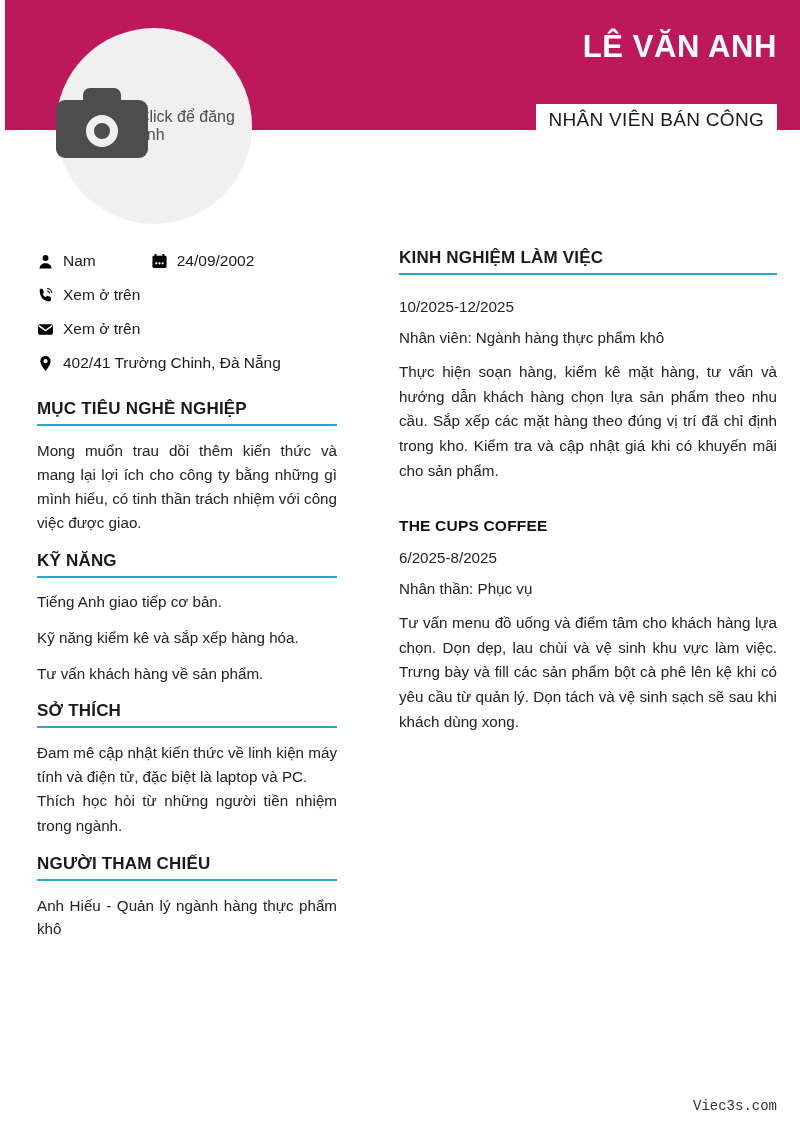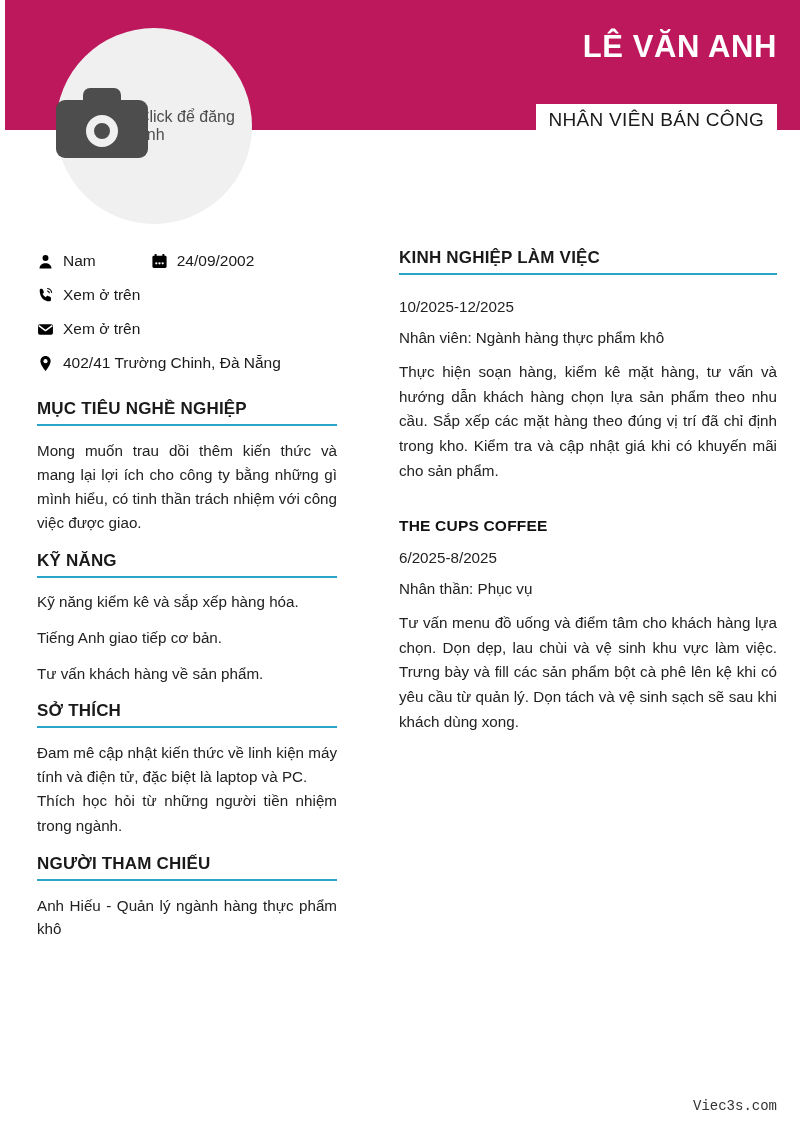--- a/index.html
+++ b/index.html
@@ -187,43 +187,43 @@
 
     <div class="sec">
       <div class="sec-title">MỤC TIÊU NGHỀ NGHIỆP</div>
       <div class="sec-rule"></div>
       <div class="body-text">Mong muốn trau dồi thêm kiến thức và mang lại lợi ích cho công ty bằng những gì mình hiểu, có tinh thần trách nhiệm với công việc được giao.</div>
     </div>
 
     <div class="sec">
       <div class="sec-title">KỸ NĂNG</div>
       <div class="sec-rule"></div>
+      <div class="skill-line">Tiếng Anh giao tiếp cơ bản.</div>
       <div class="skill-line">Kỹ năng kiểm kê và sắp xếp hàng hóa.</div>
-      <div class="skill-line">Tiếng Anh giao tiếp cơ bản.</div>
       <div class="skill-line">Tư vấn khách hàng về sản phẩm.</div>
     </div>
 
     <div class="sec">
       <div class="sec-title">SỞ THÍCH</div>
       <div class="sec-rule"></div>
       <div class="body-text">Đam mê cập nhật kiến thức về linh kiện máy tính và điện tử, đặc biệt là laptop và PC.</div>
       <div class="body-text">Thích học hỏi từ những người tiền nhiệm trong ngành.</div>
     </div>
 
     <div class="sec">
       <div class="sec-title">NGƯỜI THAM CHIẾU</div>
       <div class="sec-rule"></div>
       <div class="ref-line">Anh Hiếu - Quản lý ngành hàng thực phẩm khô</div>
     </div>
 
   </div>
 
   <div class="right-col">
     <div>
-      <div class="sec-title">KINH NGHIỆP LÀM VIỆC</div>
+      <div class="sec-title">KINH NGHIỆM LÀM VIỆC</div>
       <div class="sec-rule" style="margin-bottom:23px;"></div>
 
       <div class="job">
         <div class="job-dates">10/2025-12/2025</div>
         <div class="job-role">Nhân viên: Ngành hàng thực phẩm khô</div>
         <div class="job-desc">Thực hiện soạn hàng, kiểm kê mặt hàng, tư vấn và hướng dẫn khách hàng chọn lựa sản phẩm theo nhu cầu. Sắp xếp các mặt hàng theo đúng vị trí đã chỉ định trong kho. Kiểm tra và cập nhật giá khi có khuyến mãi cho sản phẩm.</div>
       </div>
 
       <div class="job" style="margin-top:34px;">
         <div class="job-company">THE CUPS COFFEE</div>

